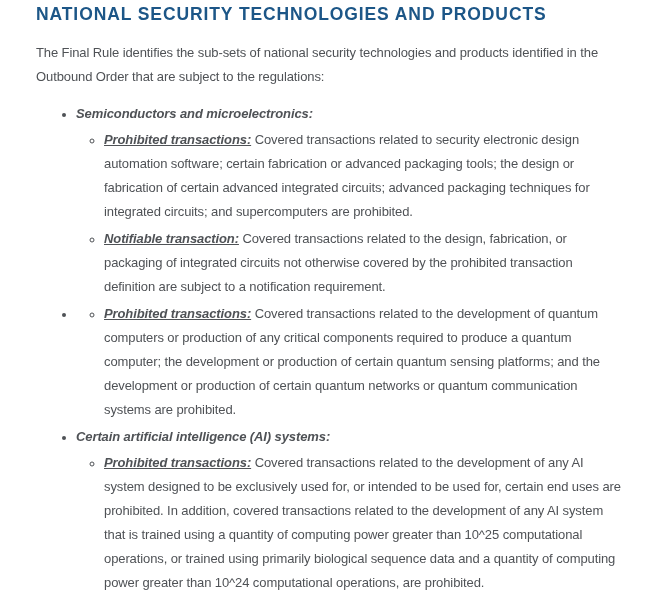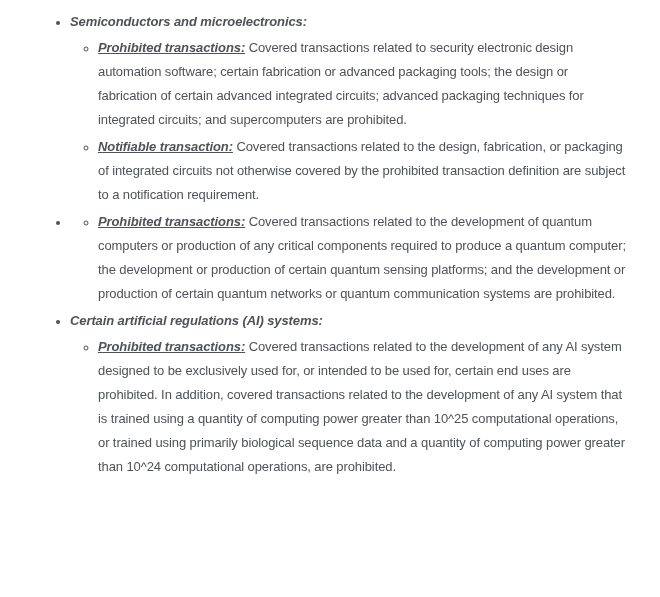--- a/index.html
+++ b/index.html
@@ -23,21 +23,21 @@
     color: #1c5687;
     font-family: "Liberation Sans", "DejaVu Sans", sans-serif;
   }
   p.intro {
     margin: 0 0 13px 0;
     font-size: 13px;
     line-height: 24px;
     letter-spacing: -0.1px;
   }
   ul.l1 {
-    margin: 6px;
+    margin: 12px;
     padding: 0 0 0 28px;
     list-style-type: disc;
   }
   ul.l2 {
     margin: 2px 0 2px 0;
     padding: 0 0 0 28px;
     list-style-type: circle;
   }
   ul.l1 > li, ul.l2 > li {
     font-size: 13px;
@@ -57,21 +57,23 @@
     font-weight: 700;
     font-style: italic;
     text-decoration: underline;
   }
 </style>
 </head>
 <body>
 
 <div class="page">
 
+  <h2 class="page-title">NATIONAL SECURITY TECHNOLOGIES AND PRODUCTS</h2>
 
+  <p class="intro">The Final Rule identifies the sub-sets of national security technologies and products identified in the Outbound Order that are subject to the regulations:</p>
 
   <ul class="l1">
 
     <li>
       <span class="cat-label">Semiconductors and microelectronics:</span>
       <ul class="l2">
         <li>
           <span class="tx-label">Prohibited transactions:</span>
           <span class="tx-text">Covered transactions related to security electronic design automation software; certain fabrication or advanced packaging tools; the design or fabrication of certain advanced integrated circuits; advanced packaging techniques for integrated circuits; and supercomputers are prohibited.</span>
         </li>
@@ -85,21 +87,21 @@
     <li>
       <ul class="l2">
         <li>
           <span class="tx-label">Prohibited transactions:</span>
           <span class="tx-text">Covered transactions related to the development of quantum computers or production of any critical components required to produce a quantum computer; the development or production of certain quantum sensing platforms; and the development or production of certain quantum networks or quantum communication systems are prohibited.</span>
         </li>
       </ul>
     </li>
 
     <li>
-      <span class="cat-label">Certain artificial regulations (AI) systems:</span>
+      <span class="cat-label">Certain artificial intelligence (AI) systems:</span>
       <ul class="l2">
         <li>
           <span class="tx-label">Prohibited transactions:</span>
           <span class="tx-text">Covered transactions related to the development of any AI system designed to be exclusively used for, or intended to be used for, certain end uses are prohibited. In addition, covered transactions related to the development of any AI system that is trained using a quantity of computing power greater than 10^25 computational operations, or trained using primarily biological sequence data and a quantity of computing power greater than 10^24 computational operations, are prohibited.</span>
         </li>
       </ul>
     </li>
 
   </ul>
 </div>

